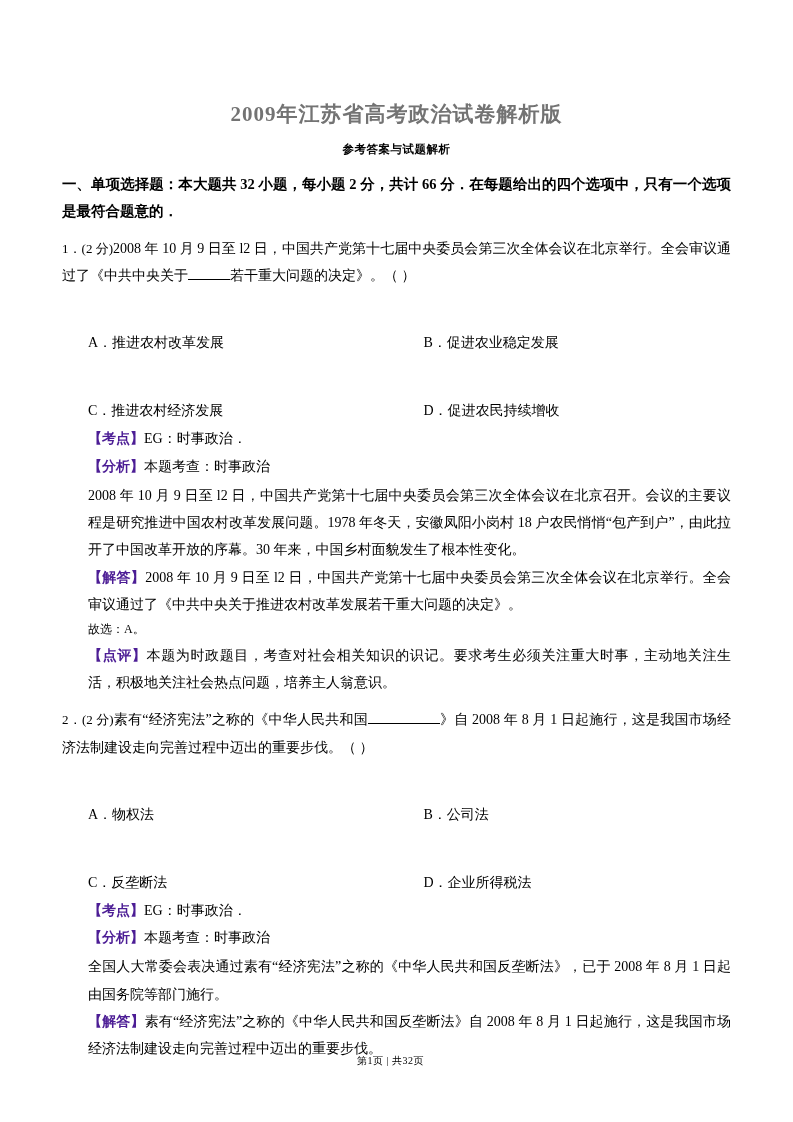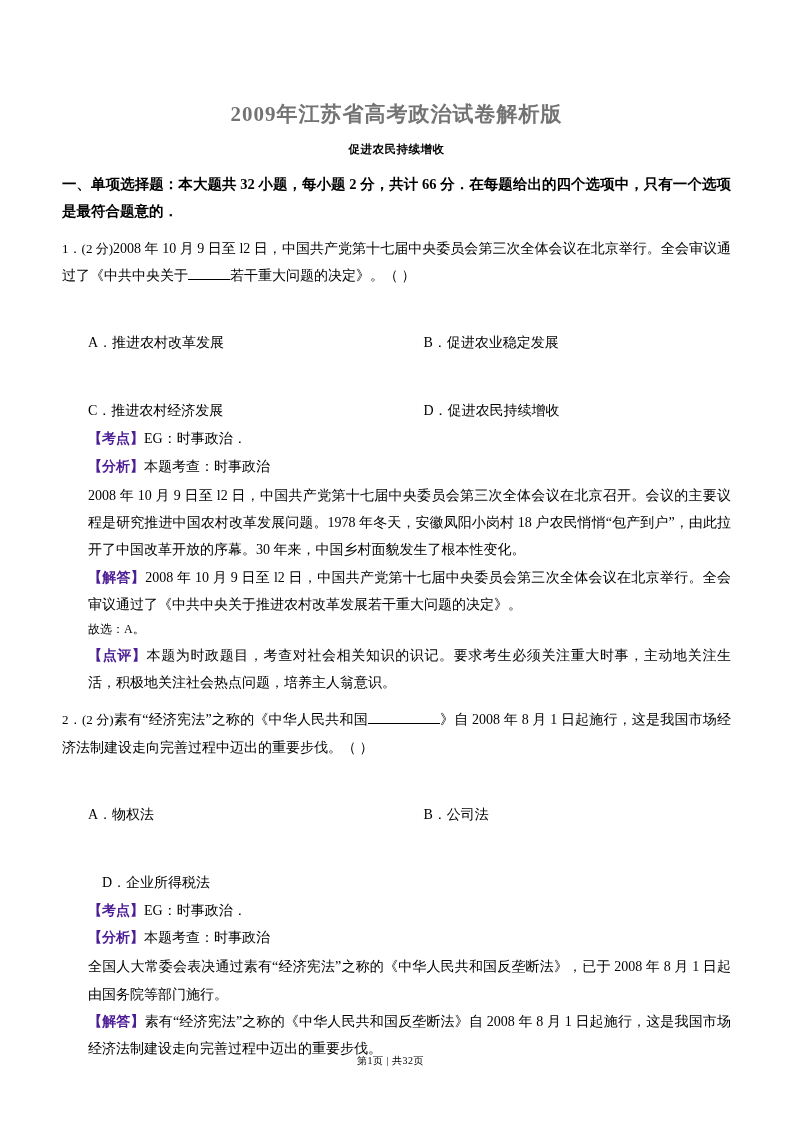--- a/index.html
+++ b/index.html
@@ -116,21 +116,21 @@
     letter-spacing: 0.5px;
   }
 </style>
 </head>
 <body>
 
 <div class="page">
 
   <h1 class="doc-title">2009年江苏省高考政治试卷解析版</h1>
 
-  <div class="doc-subtitle">促进农民持续增收</div>
+  <div class="doc-subtitle">参考答案与试题解析</div>
 
   <div class="section-heading">一、单项选择题：本大题共 32 小题，每小题 2 分，共计 66 分．在每题给出的四个选项中，只有一个选项是最符合题意的．</div>
 
   <div class="q-block">
     <div class="q-stem">
       <span class="q-num">1．(2 分)</span><span>2008 年 10 月 9 日至 l2 日，中国共产党第十七届中央委员会第三次全体会议在北京举行。全会审议通过了《中共中央关于</span><span class="underline-blank"></span><span>若干重大问题的决定》。（      ）</span>
     </div>
 
     <div class="options">
       <div class="opt-row">
@@ -168,20 +168,21 @@
     <div class="q-stem">
       <span class="q-num">2．(2 分)</span><span>素有“经济宪法”之称的《中华人民共和国</span><span class="underline-blank-long"></span><span>》自 2008 年 8 月 1 日起施行，这是我国市场经济法制建设走向完善过程中迈出的重要步伐。（      ）</span>
     </div>
 
     <div class="options">
       <div class="opt-row">
         <div class="opt-cell">A．物权法</div>
         <div class="opt-cell right">B．公司法</div>
       </div>
       <div class="opt-row">
+        <div class="opt-cell">C．反垄断法</div>
         <div class="opt-cell right">D．企业所得税法</div>
       </div>
     </div>
 
     <div class="ann-row">
       <span class="tag">【考点】</span><span>EG：时事政治．</span>
     </div>
 
     <div class="ann-row">
       <span class="tag">【分析】</span><span>本题考查：时事政治</span>

